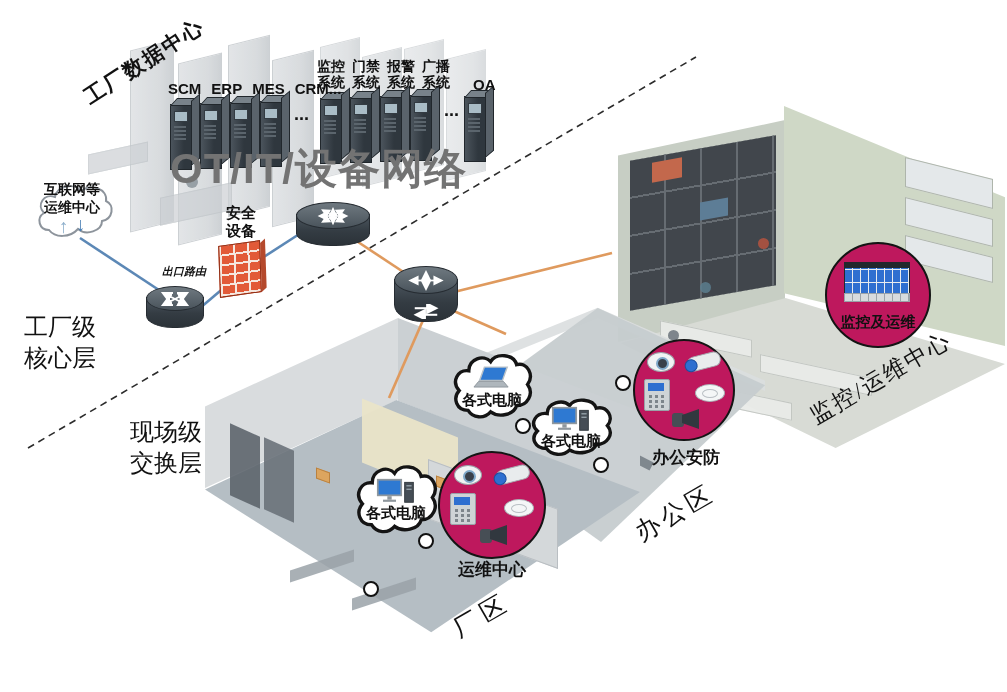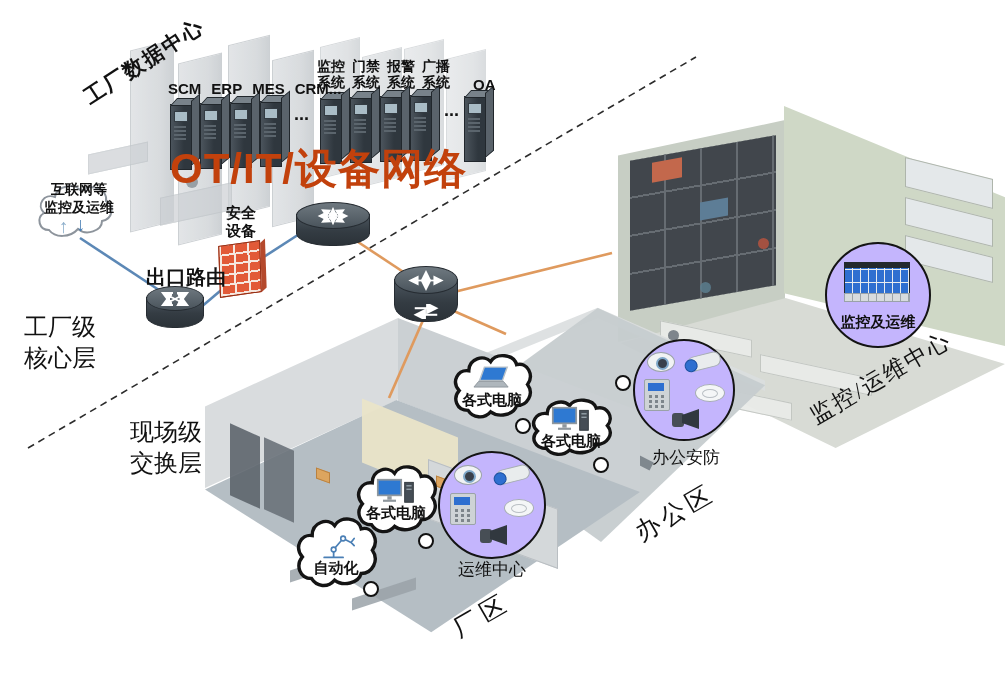--- a/index.html
+++ b/index.html
@@ -86,53 +86,53 @@
   
   .firewall{position:absolute;left:219px;top:243px;width:40px;height:50px;z-index:3;
      background:#e25a38;border:1px solid #8e3018;transform:rotate(-2deg) skewY(-6deg);
      background-image:repeating-linear-gradient(0deg,#f6e8e0 0 2px,transparent 2px 10px),
                       repeating-linear-gradient(90deg,#f6e8e0 0 2px,transparent 2px 14px);}
   .firewall::after{content:"";position:absolute;right:-6px;top:2px;width:5px;height:49px;
      background:#b5492c;transform:skewY(-38deg);transform-origin:top left;}
 
   
   .lbl{position:absolute;z-index:5;font-weight:bold;line-height:1.2;}
-  .title-red{left:170px;top:144px;font-size:42px;letter-spacing:1px;color:#c2410c;z-index:4;}
+  .title-red{left:170px;top:144px;font-size:42px;letter-spacing:1px;color:#737373;z-index:4;}
   .dc-title{left:86px;top:86px;font-size:21px;letter-spacing:2px;transform:rotate(-33deg);transform-origin:left center;}
   .room-lbl{position:absolute;z-index:5;font-size:24px;font-weight:normal;letter-spacing:3px;
      transform:rotate(-30deg);transform-origin:left center;}
 
   
   .bubble{position:absolute;z-index:4;}
   .bubble svg.shape{position:absolute;left:0;top:0;width:100%;height:100%;}
   .bubble .content{position:absolute;left:6%;top:8%;right:6%;bottom:8%;display:flex;
      flex-direction:column;align-items:center;justify-content:center;gap:1px;}
   .bubble .blabel{font-weight:bold;font-size:15px;line-height:1;}
   .dot{position:absolute;width:12px;height:12px;border-radius:50%;background:#fff;border:2.5px solid #111;z-index:4;}
 
   
-  .seccircle{position:absolute;background:#c4b5fd;border:2.5px solid #141414;border-radius:50%;z-index:4;}
+  .seccircle{position:absolute;background:#be185d;border:2.5px solid #141414;border-radius:50%;z-index:4;}
   .mini{position:absolute;}
   .m-dome{width:26px;height:18px;background:#f1f3f4;border:1px solid #9aa2a8;border-radius:50%;}
   .m-dome::after{content:"";position:absolute;left:8px;top:4px;width:9px;height:9px;border-radius:50%;
      background:#39404a;border:2px solid #7fa8c9;}
   .m-bullet{width:32px;height:13px;background:#e9eced;border:1px solid #a6adb2;border-radius:7px;transform:rotate(-14deg);}
   .m-bullet::before{content:"";position:absolute;left:-4px;top:1px;width:11px;height:11px;border-radius:50%;
      background:#2e6fd0;border:1px solid #1b4f9e;}
   .m-panel{width:24px;height:30px;background:#ced3d6;border:1px solid #9aa2a8;border-radius:2px;}
   .m-panel::before{content:"";position:absolute;left:3px;top:3px;width:16px;height:8px;background:#2e6fd0;}
   .m-panel::after{content:"";position:absolute;left:4px;top:15px;width:3px;height:3px;background:#7d858b;
      box-shadow:6px 0 #7d858b,12px 0 #7d858b,0 5px #7d858b,6px 5px #7d858b,12px 5px #7d858b,0 10px #7d858b,6px 10px #7d858b,12px 10px #7d858b;}
   .m-smoke{width:28px;height:16px;background:#f4f6f7;border:1px solid #a6adb2;border-radius:50%;}
   .m-smoke::after{content:"";position:absolute;left:6px;top:4px;width:14px;height:7px;border:1px solid #b9bfc4;border-radius:50%;}
   .m-horn{width:28px;height:20px;}
   .m-horn::before{content:"";position:absolute;left:0;top:4px;width:12px;height:14px;background:#474e55;border-radius:3px;}
   .m-horn::after{content:"";position:absolute;left:10px;top:0;width:17px;height:20px;background:#31383f;
      clip-path:polygon(0% 30%,100% 0%,100% 100%,0% 70%);}
-  .seclabel{position:absolute;z-index:5;font-weight:normal;font-size:17px;}
+  .seclabel{position:absolute;z-index:5;font-weight:bold;font-size:17px;}
 
   
   .vw-icon{width:66px;height:40px;position:relative;}
   .vw-icon .bar{position:absolute;left:0;top:0;right:0;height:5px;background:#23282d;}
   .vw-icon .scr{position:absolute;left:0;top:5px;right:0;height:27px;background:#2e6fd0;border:1px solid #23282d;
      background-image:repeating-linear-gradient(90deg,transparent 0 7px,#e8ecef 7px 8px),
                       repeating-linear-gradient(0deg,transparent 0 12px,#e8ecef 12px 13px);}
   .vw-icon .base{position:absolute;left:0;bottom:0;right:0;height:7px;background:#d7dbde;border:1px solid #9aa2a8;
      background-image:repeating-linear-gradient(90deg,transparent 0 7px,#9aa2a8 7px 8px);}
 
@@ -293,25 +293,25 @@
       <div class="panel"></div>
       <div class="slots"></div>
     </div>
 
   <div class="lbl title-red">OT/IT/设备网络</div>
 
   <svg class="abs ext-cloud" width="82" height="66" viewBox="0 0 82 66">
     <path d="M15 52 C5 52 2 40 10 35 C2 27 10 15 21 19 C23 7 41 5 47 13 C57 5 74 11 72 23 C81 27 79 41 68 43 C68 53 52 58 44 51 C36 60 21 60 15 52 Z" fill="#ffffff" fill-opacity="0.45" stroke="#8d949c" stroke-width="2"></path>
   </svg>
   <div class="lbl pre" style="left:44px;top:180px;font-size:14px;line-height:1.3;text-align:center;">互联网等
-监控及运维</div>
+运维中心</div>
   <div class="abs arrowup">↑</div>
   <div class="abs arrowdn">↓</div>
 
-  <div class="lbl" style="left:146px;top:265px;font-size:20px;">出口路由</div>
+  <div class="lbl" style="left:162px;top:265px;font-size:11px;font-style:italic;">出口路由</div>
   <div class="cyl" style="left:146px;top:286px;width:58px;height:42px;">
     <div class="body" style="top:11px;height:30px;"></div>
     <div class="top" style="height:23px;">
       <svg width="44" height="18" viewBox="0 0 56 28">
         <line x1="28" y1="14" x2="10" y2="5" stroke="#fff" stroke-width="3" marker-end="url(#ah)"></line>
         <line x1="28" y1="14" x2="46" y2="5" stroke="#fff" stroke-width="3" marker-end="url(#ah)"></line>
         <line x1="28" y1="14" x2="10" y2="23" stroke="#fff" stroke-width="3" marker-end="url(#ah)"></line>
         <line x1="28" y1="14" x2="46" y2="23" stroke="#fff" stroke-width="3" marker-end="url(#ah)"></line>
       </svg>
     </div>
@@ -406,33 +406,20 @@
         <rect x="7" y="25" width="15" height="2.5" fill="#8f979d"></rect>
         <rect x="32" y="5" width="10" height="23" fill="#454d55" stroke="#2c3338" stroke-width="1"></rect>
         <line x1="34" y1="9" x2="40" y2="9" stroke="#9aa7ae" stroke-width="1.5"></line>
         <line x1="34" y1="13" x2="40" y2="13" stroke="#9aa7ae" stroke-width="1.5"></line>
       </svg>
       <div class="blabel">各式电脑</div>
     </div>
   </div>
   <div class="dot" style="left:418px;top:533px;"></div>
 
-  <div class="bubble" style="left:294px;top:514px;width:84px;height:76px;">
-    <svg class="shape" viewBox="0 0 120 92" preserveAspectRatio="none">
-      <path d="M25 78 C8 78 2 62 12 52 C0 40 10 24 26 26 C26 10 48 4 58 14 C66 2 92 4 96 18 C112 14 122 32 112 44 C122 56 112 72 96 72 C92 84 70 88 58 80 C48 90 32 88 25 78 Z" fill="#fff" stroke="#141414" stroke-width="3.4" vector-effect="non-scaling-stroke"></path>
-    </svg>
-    <div class="content">
-      <svg width="40" height="30" viewBox="0 0 46 38">
-        <path d="M8 36 H32 M20 36 V26 M20 26 L32 12 M32 12 L42 17 M42 17 l4 -5 M42 17 l4 4" stroke="#4a7fb5" stroke-width="2.2" fill="none" stroke-linecap="round"></path>
-        <circle cx="20" cy="26" r="3" fill="#fff" stroke="#4a7fb5" stroke-width="2"></circle>
-        <circle cx="32" cy="12" r="3" fill="#fff" stroke="#4a7fb5" stroke-width="2"></circle>
-      </svg>
-      <div class="blabel">自动化</div>
-    </div>
-  </div>
   <div class="dot" style="left:363px;top:581px;"></div>
 
   <div class="seccircle" style="left:438px;top:451px;width:104px;height:104px;">
     <div class="mini m-dome" style="left:14px;top:12px;"></div>
     <div class="mini m-bullet" style="left:56px;top:14px;"></div>
     <div class="mini m-panel" style="left:10px;top:40px;"></div>
     <div class="mini m-smoke" style="left:64px;top:46px;"></div>
     <div class="mini m-horn" style="left:40px;top:72px;"></div>
   </div>
   <div class="seclabel" style="left:458px;top:558px;">运维中心</div>

